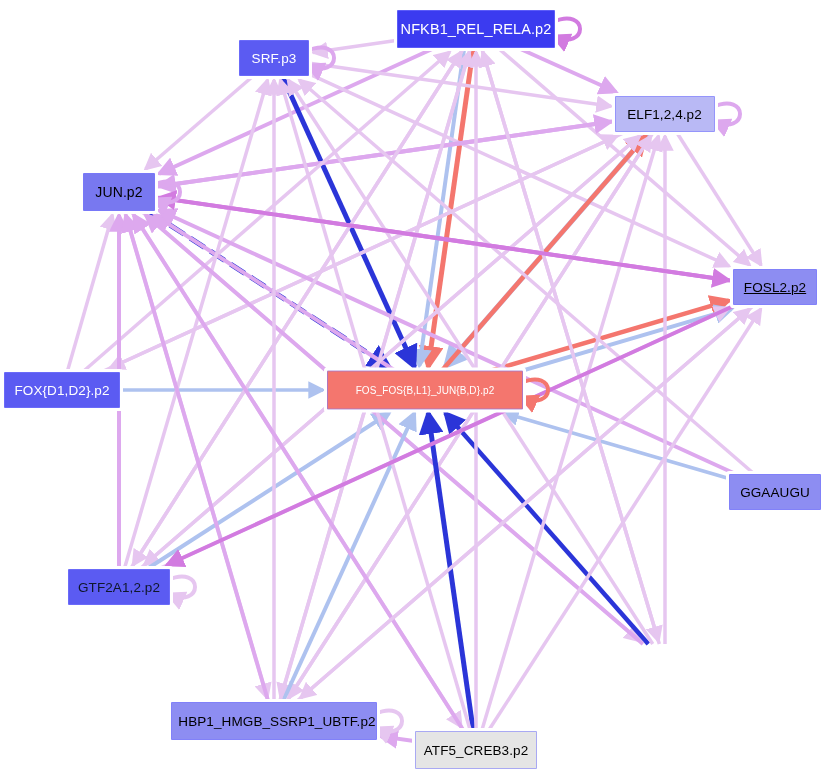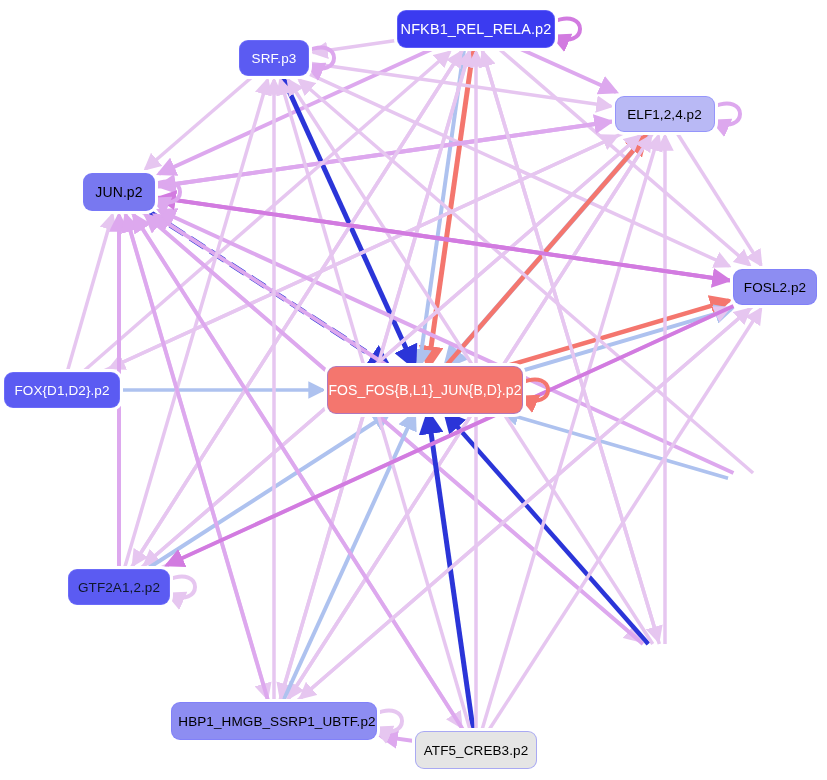--- a/index.html
+++ b/index.html
@@ -8,21 +8,21 @@
     width:827px;height:780px;
     background:#ffffff;
     font-family:"Liberation Sans", sans-serif;
     overflow:hidden;
   }
   #edges{position:absolute;left:0;top:0;width:827px;height:780px;}
   .node{
     position:absolute;
     box-sizing:border-box;
     transform:translate(-50%,-50%);
-    border-radius:9px;
+    border-radius:1px;
     display:flex;align-items:center;justify-content:center;
     white-space:nowrap;
     font-size:13.5px;
     letter-spacing:0.1px;
     border:1.2px solid rgba(120,120,255,0.55);
     box-shadow:0 0 0 3px #ffffff;
     padding:0 12px;
     height:34px;
     z-index:10;
   }
@@ -128,28 +128,31 @@
     </div>
     <div class="node" style="left: 274px; top: 58px; width: 70px; height: 36px; background: rgb(91, 91, 242); color: rgb(255, 255, 255); font-size: 13.5px;">
       <span>SRF.p3</span>
     </div>
     <div class="node" style="left: 665px; top: 114px; width: 100px; height: 36px; background: rgb(185, 185, 245); color: rgb(0, 0, 0); font-size: 13.5px; padding-left: 11px;">
       <span>ELF1,2,4.p2</span>
     </div>
     <div class="node" style="left: 119px; top: 192px; width: 72px; height: 38px; background: rgb(120, 120, 240); color: rgb(0, 0, 0); font-size: 14px;">
       <span>JUN.p2</span>
     </div>
-    <div class="node" style="left: 775px; top: 287px; width: 84px; height: 36px; background: rgb(141, 141, 242); color: rgb(0, 0, 0); font-size: 13.5px;">
+    <div class="node" style="left: 775px; top: 287px; width: 84px; height: 36px; background: rgb(141, 141, 242); color: rgb(0, 0, 0); font-size: 13.5px; text-decoration: underline;">
       <span>FOSL2.p2</span>
     </div>
     <div class="node" style="left: 62px; top: 390px; width: 116px; height: 36px; background: rgb(91, 91, 242); color: rgb(255, 255, 255); font-size: 13.5px;">
       <span>FOX{D1,D2}.p2</span>
     </div>
-    <div class="node" style="left: 425px; top: 390px; width: 196px; height: 48px; background: rgb(244, 118, 110); color: rgb(255, 255, 255); font-size: 14px;">
+    <div class="node" style="left: 425px; top: 390px; width: 196px; height: 39px; background: rgb(244, 118, 110); color: rgb(255, 255, 255); font-size: 10px;">
       <span>FOS_FOS{B,L1}_JUN{B,D}.p2</span>
+    </div>
+    <div class="node" style="left: 775px; top: 492px; width: 92px; height: 36px; background: rgb(141, 141, 242); color: rgb(0, 0, 0); font-size: 13.5px;">
+      <span>GGAAUGU</span>
     </div>
     <div class="node" style="left: 119px; top: 587px; width: 102px; height: 36px; background: rgb(91, 91, 242); color: #0f172a; font-size: 13.5px;">
       <span>GTF2A1,2.p2</span>
     </div>
     <div class="node" style="left: 274px; top: 721px; width: 206px; height: 38px; background: rgb(141, 141, 242); color: rgb(0, 0, 0); font-size: 13.5px; padding-left: 18px;">
       <span>HBP1_HMGB_SSRP1_UBTF.p2</span>
     </div>
     <div class="node" style="left: 476px; top: 750px; width: 122px; height: 38px; background: #e5e5e5; color: rgb(0, 0, 0); font-size: 13.5px;">
       <span>ATF5_CREB3.p2</span>
     </div>

